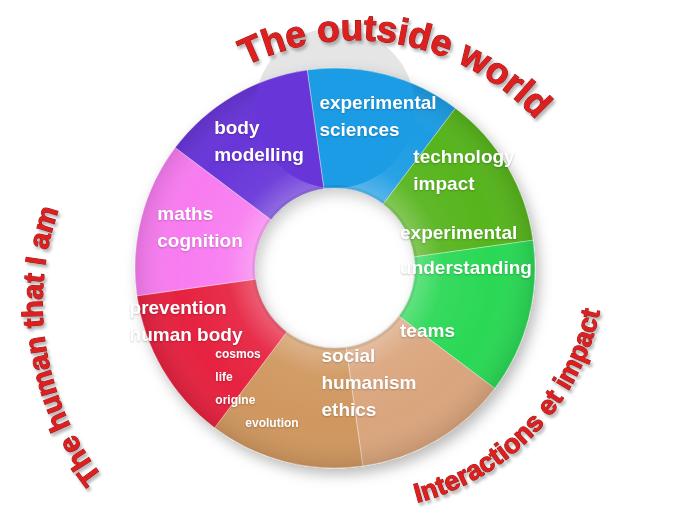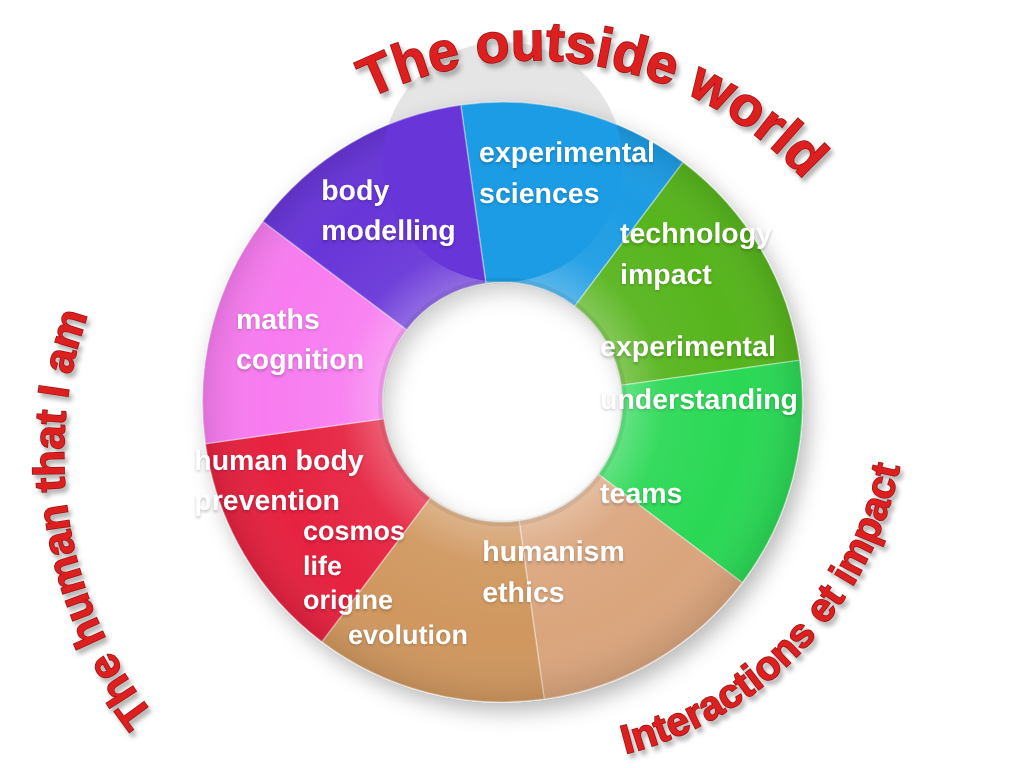--- a/index.html
+++ b/index.html
@@ -8,21 +8,21 @@
   svg{position:absolute;left:0;top:0;}
   .seg-label{
     position:absolute;transform:translate(-50%,-50%);
     color:#ffffff;font-weight:bold;font-size:19px;line-height:27px;
     text-align:left;white-space:nowrap;
     text-shadow:0 1px 2px rgba(0,0,0,0.22);
     pointer-events:none;
   }
   .seg-label span{display:block;}
   .lh-lg{line-height:35px;}
-  .lh-sm{line-height:23px;font-size:18px;}
+  .lh-sm{line-height:23px;font-size:12px;}
   .seg-label.cosmos span:nth-child(3){}
   .seg-label.cosmos span:nth-child(4){margin-left:30px;}
   .seg-label.social span:nth-child(3){margin-right:34px;}
   .seg-label.comm span:nth-child(3){margin-right:26px;margin-top:28px;}
   .arc-title{
     font-weight:bold;
     paint-order:stroke fill;
     stroke:#9b1212;stroke-width:1px;
     filter:drop-shadow(2px 3px 1.5px rgba(110,110,110,0.5));
   }
@@ -86,34 +86,35 @@
     <span>impact</span>
   </div>
 
   <div class="seg-label lh-lg comm" style="left:466px;top:281px">
     <span>experimental</span>
     <span>understanding</span>
     <span>teams</span>
   </div>
 
   <div class="seg-label social" style="left:369px;top:382px">
+    <span>social</span>
     <span>humanism</span>
     <span>ethics</span>
   </div>
 
   <div class="seg-label lh-sm cosmos" style="left:257px;top:389px">
     <span>cosmos</span>
     <span>life</span>
     <span>origine</span>
     <span>evolution</span>
   </div>
 
   <div class="seg-label" style="left:186px;top:321px">
+    <span>prevention</span>
     <span>human body</span>
-    <span>prevention</span>
   </div>
 
   <div class="seg-label" style="left:200px;top:227px">
     <span>maths</span>
     <span>cognition</span>
   </div>
 
   <div class="seg-label" style="left:259px;top:141px">
     <span>body</span>
     <span>modelling</span>

